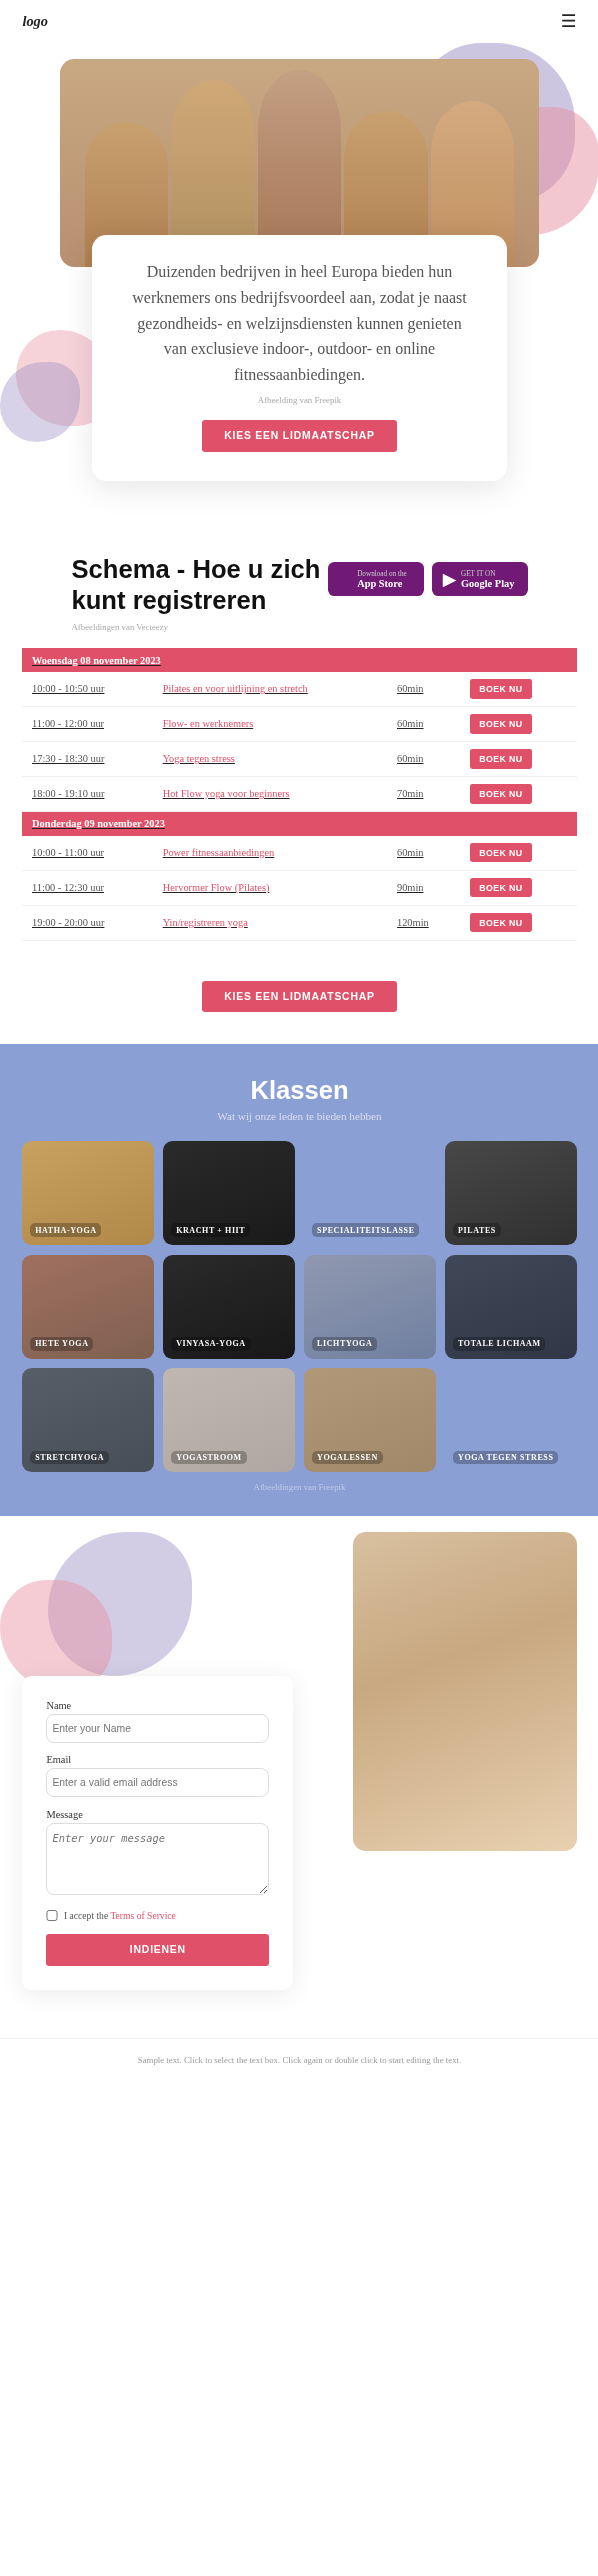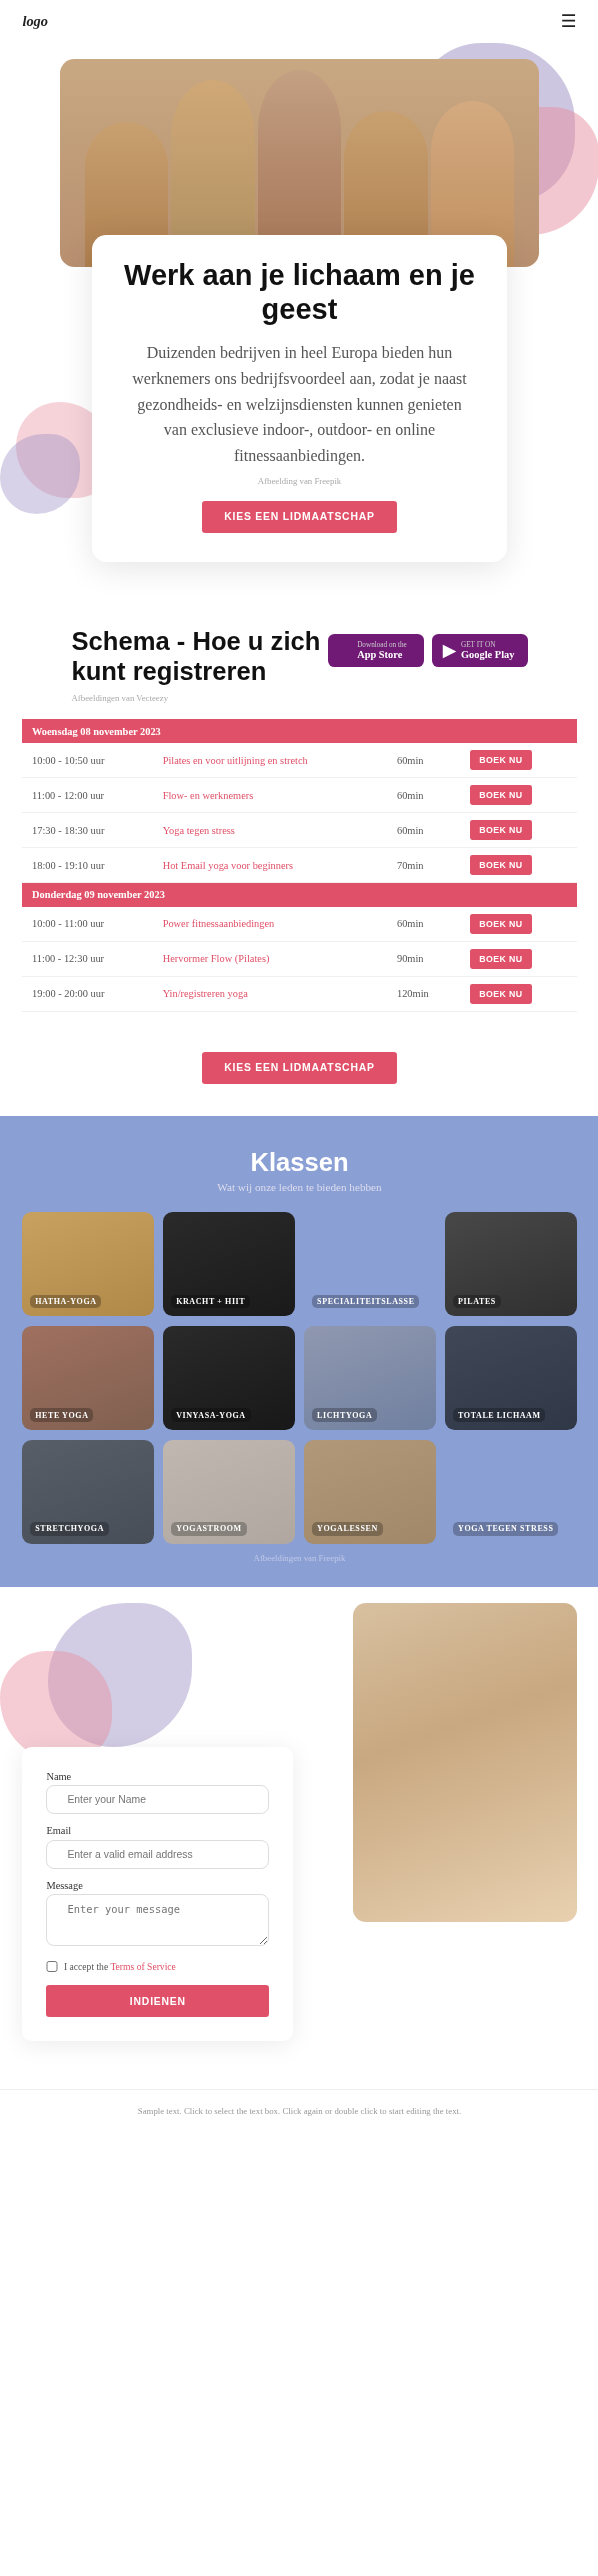--- a/index.html
+++ b/index.html
@@ -105,21 +105,21 @@
       display: flex; align-items: center; gap: 4.8px;
       background: #701a75; color: #fff; border-radius: 6.4px;
       padding: 6.4px 11.2px; font-size: 8.8px; cursor: pointer;
       min-width: 96px;
     }
     .app-badge-icon { font-size: 17.6px; }
     .app-badge-text small { display: block; font-size: 7.2px; color: #ccc; }
     .app-badge-text strong { font-size: 10.4px; font-weight: bold; }
 
     
-    .schedule-table { width: 100%; border-collapse: collapse; margin-bottom: 24px; }
+    .schedule-table { width: 100%; border-collapse: collapse; margin-bottom: 24px; text-decoration: underline; }
     .day-header td {
       background: #e05068; color: #fff;
       font-size: 10.4px; font-weight: bold;
       padding: 6.4px 9.6px; 
     }
     .schedule-row td { padding: 7.2px 9.6px; border-bottom: 0.8px solid #f0f0f0; font-size: 10.4px; }
     .schedule-row td:first-child { color: #555; white-space: nowrap; }
     .schedule-row td:nth-child(2) { color: #e05068; font-weight: 500; }
     .schedule-row td:nth-child(3) { color: #555; }
     .book-btn {
@@ -189,23 +189,23 @@
       position: relative; z-index: 2;
       max-width: 271px; background: #fff;
       border-radius: 9.6px; padding: 24px;
       box-shadow: 0 3.2px 24px rgba(0,0,0,0.08);
       margin-top: 112px;
     }
     .form-field { margin-bottom: 11.2px; }
     .form-label { font-size: 10.4px; color: #333; font-weight: 500; margin-bottom: 3.2px; display: block; }
     .form-input, .form-textarea {
       width: 100%; border: 0.8px solid #ddd; border-radius: 8px;
-      padding: 8px 20px; font-size: 10.4px; color: #333; outline: none;
-    }
-    .form-textarea { height: 52px; resize: vertical; }
+      padding: 8px 5px; font-size: 10.4px; color: #333; outline: none;
+    }
+    .form-textarea { height: 72px; resize: vertical; font-style: italic; }
     .form-checkbox-row {
       display: flex; align-items: center; gap: 6.4px; margin-bottom: 12.8px;
     }
     .form-checkbox { width: 11.2px; height: 11.2px; cursor: pointer; }
     .form-checkbox-label { font-size: 9.6px; color: #555; }
     .form-checkbox-label a { color: #e05068; text-decoration: none; }
     .btn-submit {
       width: 100%; background: #e05068; color: #fff; border: none;
       border-radius: 3.2px; padding: 10.4px; font-size: 10.4px; font-weight: bold;
       cursor: pointer; text-transform: uppercase; letter-spacing: 0.8px;
@@ -233,21 +233,20 @@
     <div class="hero-people">
       <div class="hero-person" style="background:linear-gradient(to bottom,#c8a070,#b08050);height:70%"></div>
       <div class="hero-person" style="background:linear-gradient(to bottom,#d0a878,#b09060);height:90%"></div>
       <div class="hero-person" style="background:linear-gradient(to bottom,#c0988868,#a87858);height:95%"></div>
       <div class="hero-person" style="background:linear-gradient(to bottom,#c8a070,#b08050);height:75%"></div>
       <div class="hero-person" style="background:linear-gradient(to bottom,#d4aa80,#c09060);height:80%"></div>
     </div>
   </div>
 
   <div class="hero-card">
-    <h1 class="hero-title">Werk aan je lichaam en je geest</h1>
     <p class="hero-desc">Duizenden bedrijven in heel Europa bieden hun werknemers ons bedrijfsvoordeel aan, zodat je naast gezondheids- en welzijnsdiensten kunnen genieten van exclusieve indoor-, outdoor- en online fitnessaanbiedingen.</p>
     <p class="hero-credit">Afbeelding van Freepik</p>
     <button class="btn-membership">KIES EEN LIDMAATSCHAP</button>
   </div>
 </section>
 
 <section class="schedule-section">
   <div class="schedule-top">
     <div>
       <h2 class="schedule-title">Schema - Hoe u zich kunt registreren</h2>
@@ -289,21 +288,21 @@
       <td><button class="book-btn">BOEK NU</button></td>
     </tr>
         <tr class="schedule-row">
       <td>17:30 - 18:30 uur</td>
       <td>Yoga tegen stress</td>
       <td>60min</td>
       <td><button class="book-btn">BOEK NU</button></td>
     </tr>
         <tr class="schedule-row">
       <td>18:00 - 19:10 uur</td>
-      <td>Hot Email yoga voor beginners</td>
+      <td>Hot Flow yoga voor beginners</td>
       <td>70min</td>
       <td><button class="book-btn">BOEK NU</button></td>
     </tr>
         <tr class="day-header">
           <td colspan="4">Donderdag 09 november 2023</td>
         </tr>
         <tr class="schedule-row">
       <td>10:00 - 11:00 uur</td>
       <td>Power fitnessaanbiedingen</td>
       <td>60min</td>

